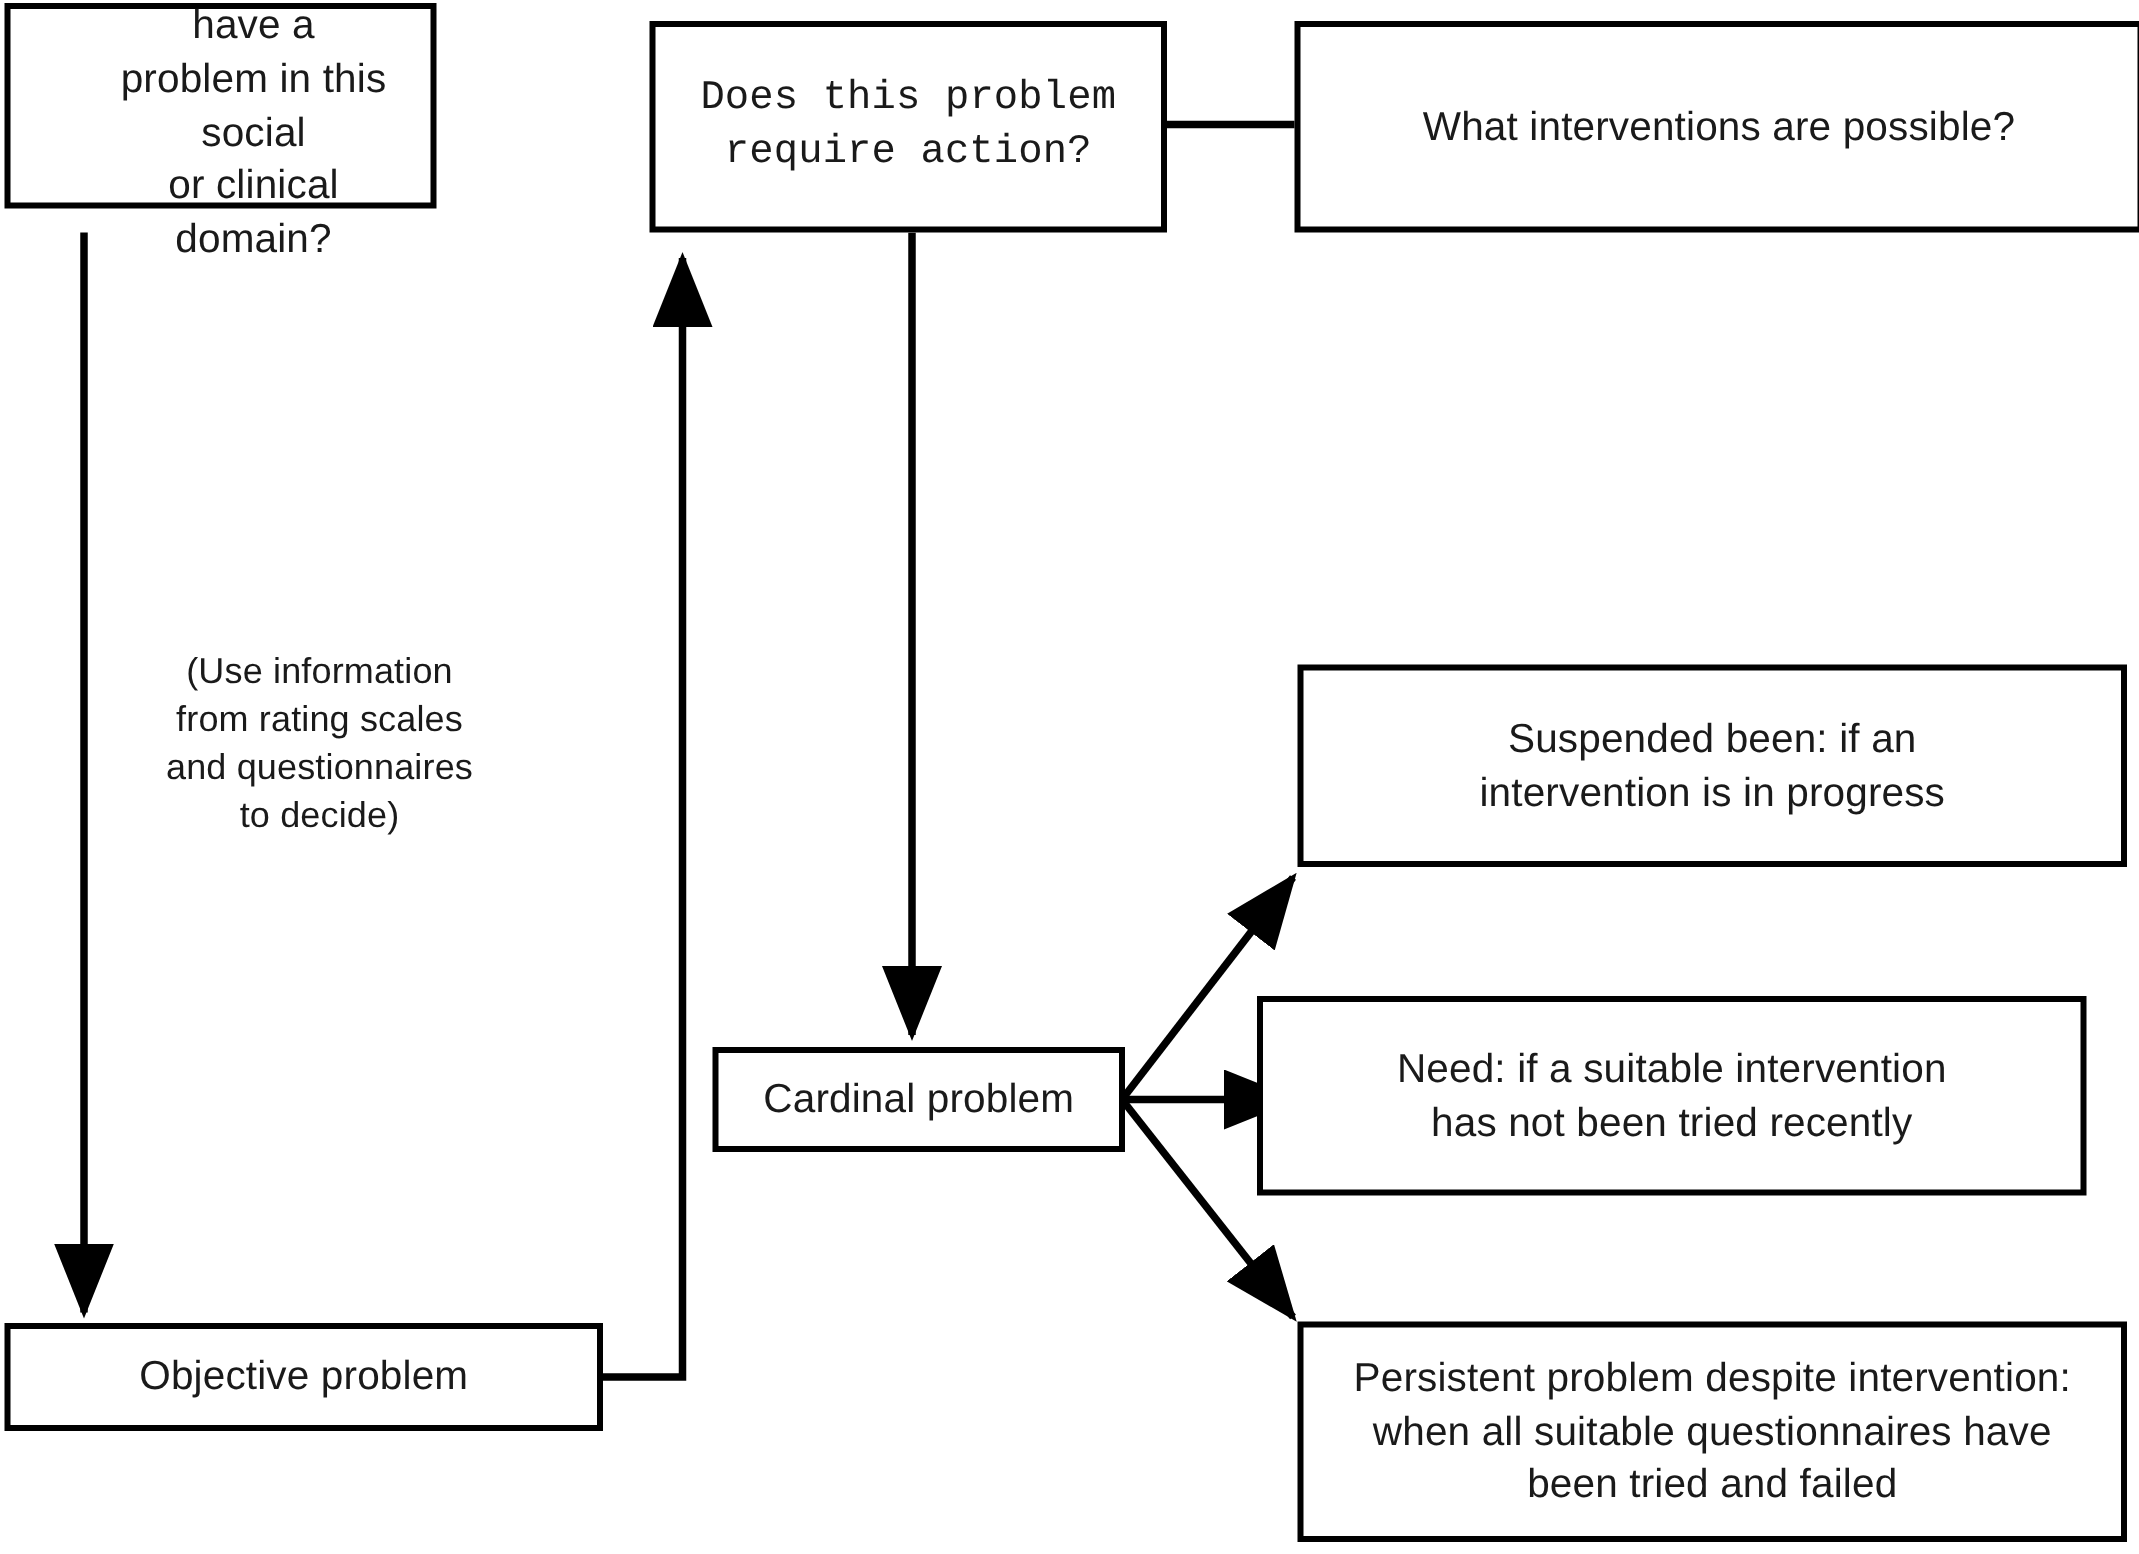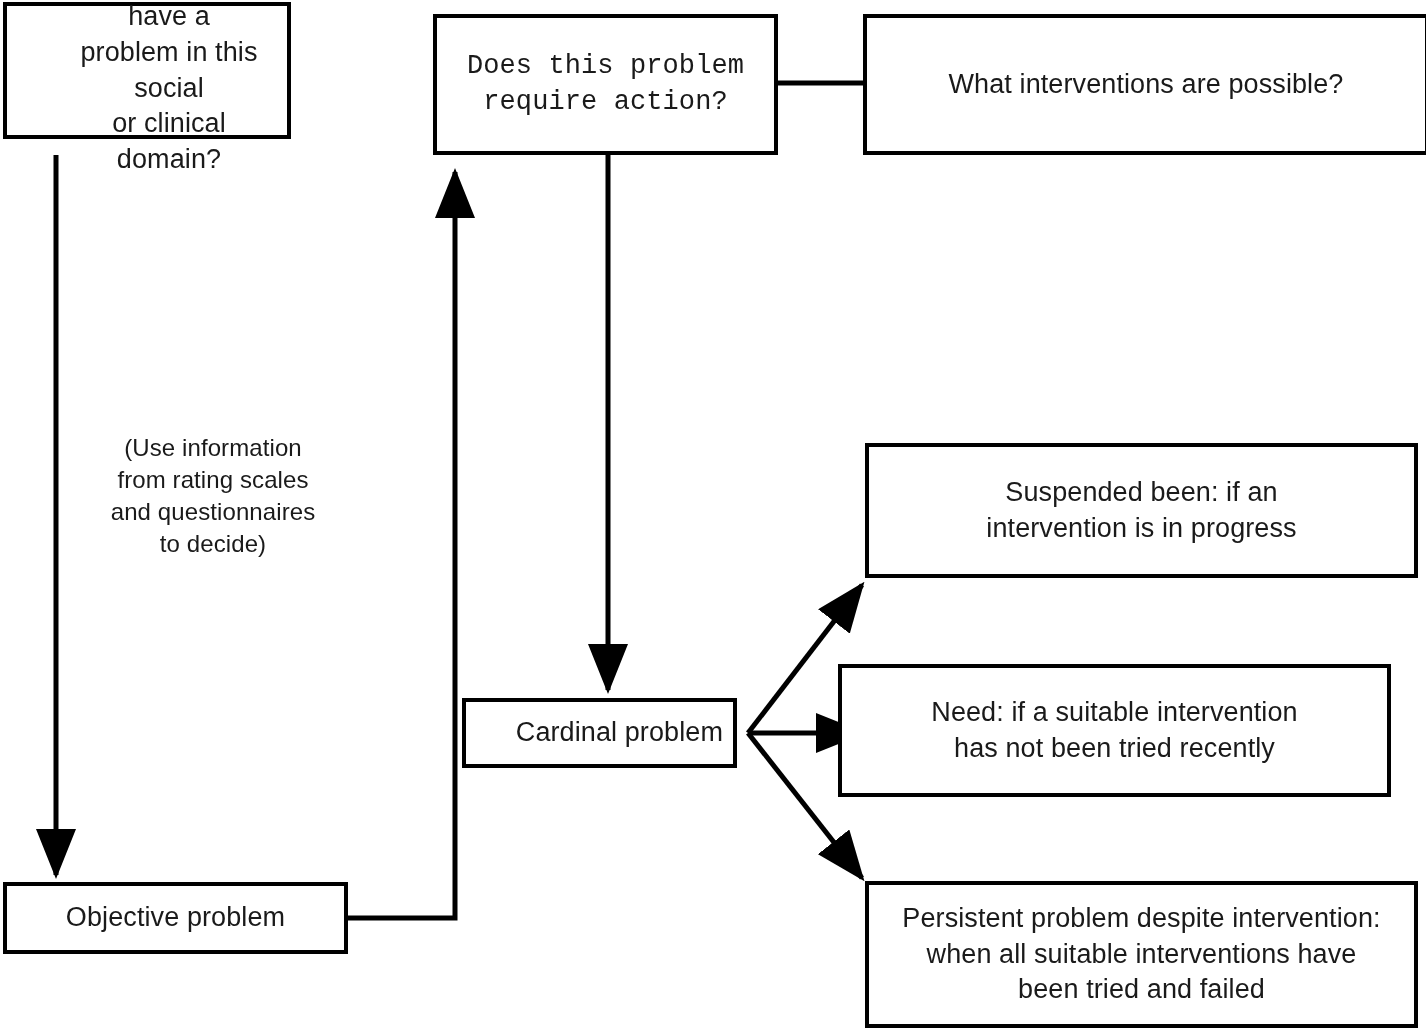--- a/index.html
+++ b/index.html
@@ -124,25 +124,25 @@
 intervention is in progress</span>
   </div>
 
   <div class="node" style="left:838px; top:664px; width:553px; height:133px;">
     <span class="node-label">Need: if a suitable intervention
 has not been tried recently</span>
   </div>
 
   <div class="node" style="left:865px; top:881px; width:553px; height:147px;">
     <span class="node-label">Persistent problem despite intervention:
-when all suitable interventions have
+when all suitable questionnaires have
 been tried and failed</span>
   </div>
 
-  <div class="node" style="left:462px; top:698px; width:275px; height:70px;justify-content:flex-end;">
+  <div class="node" style="left:475px; top:698px; width:275px; height:70px;">
     <span class="node-label">Cardinal problem</span>
   </div>
 
-  <div class="node" style="left:3px; top:882px; width:345px; height:72px;">
+  <div class="node" style="left:3px; top:882px; width:399px; height:72px;">
     <span class="node-label">Objective problem</span>
   </div>
 
 </div>
 
 </body></html>

